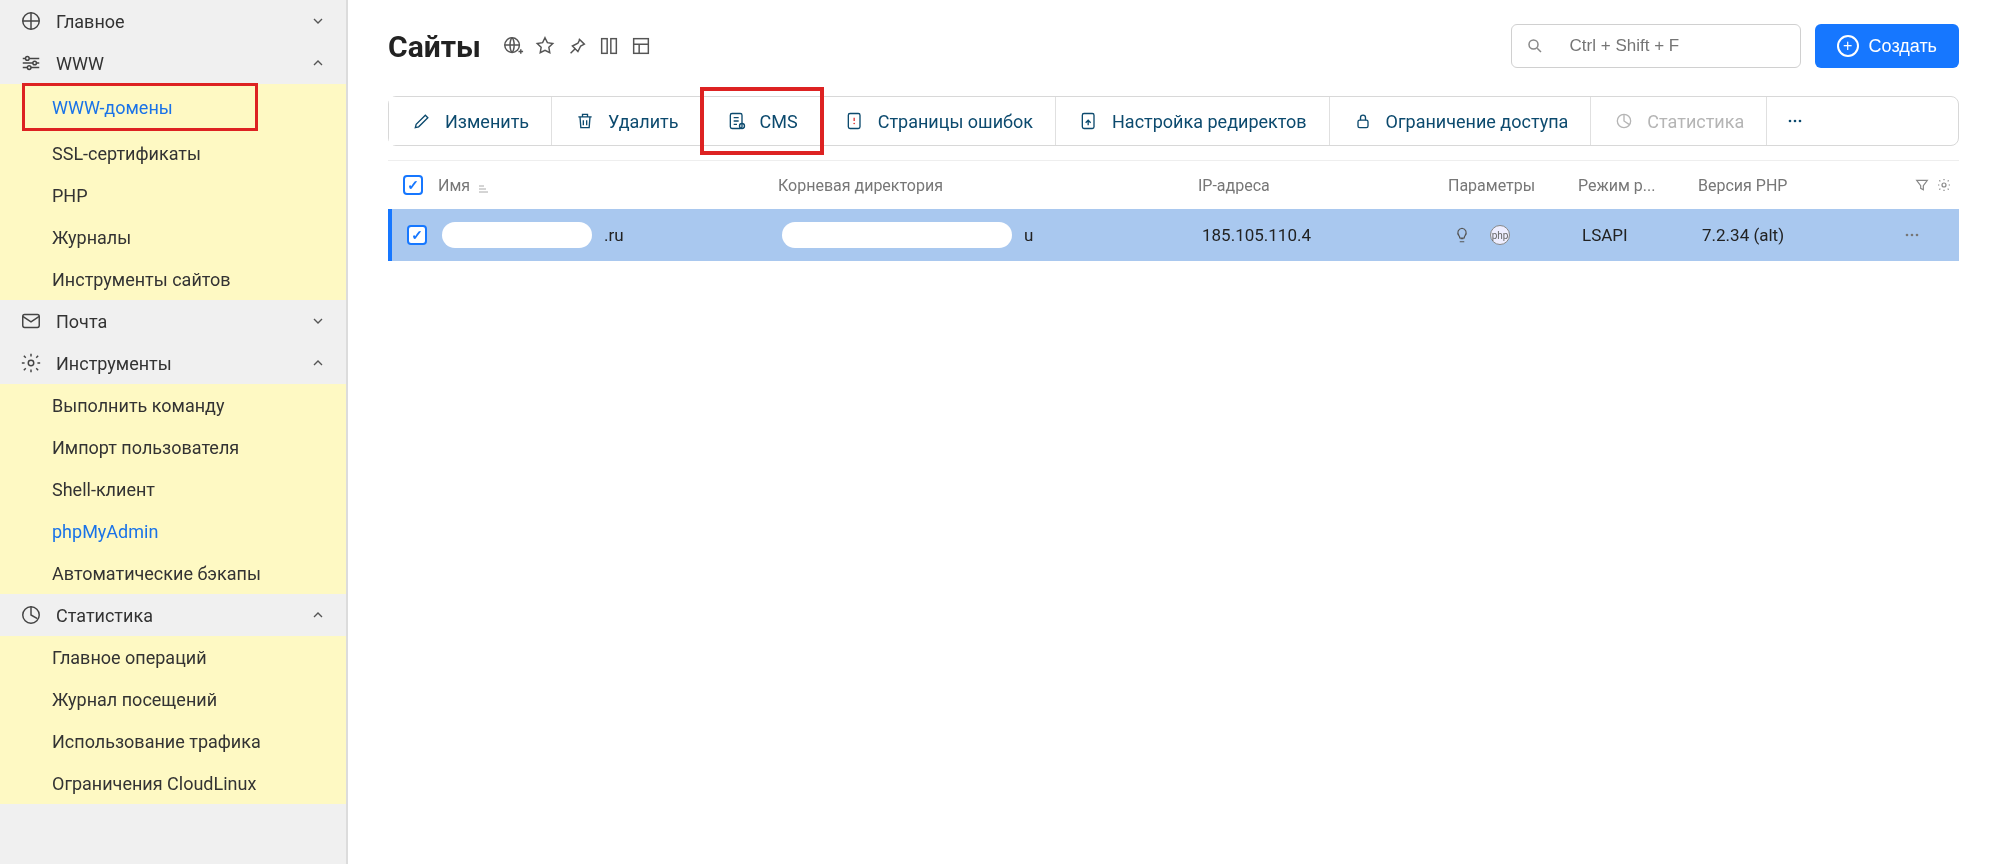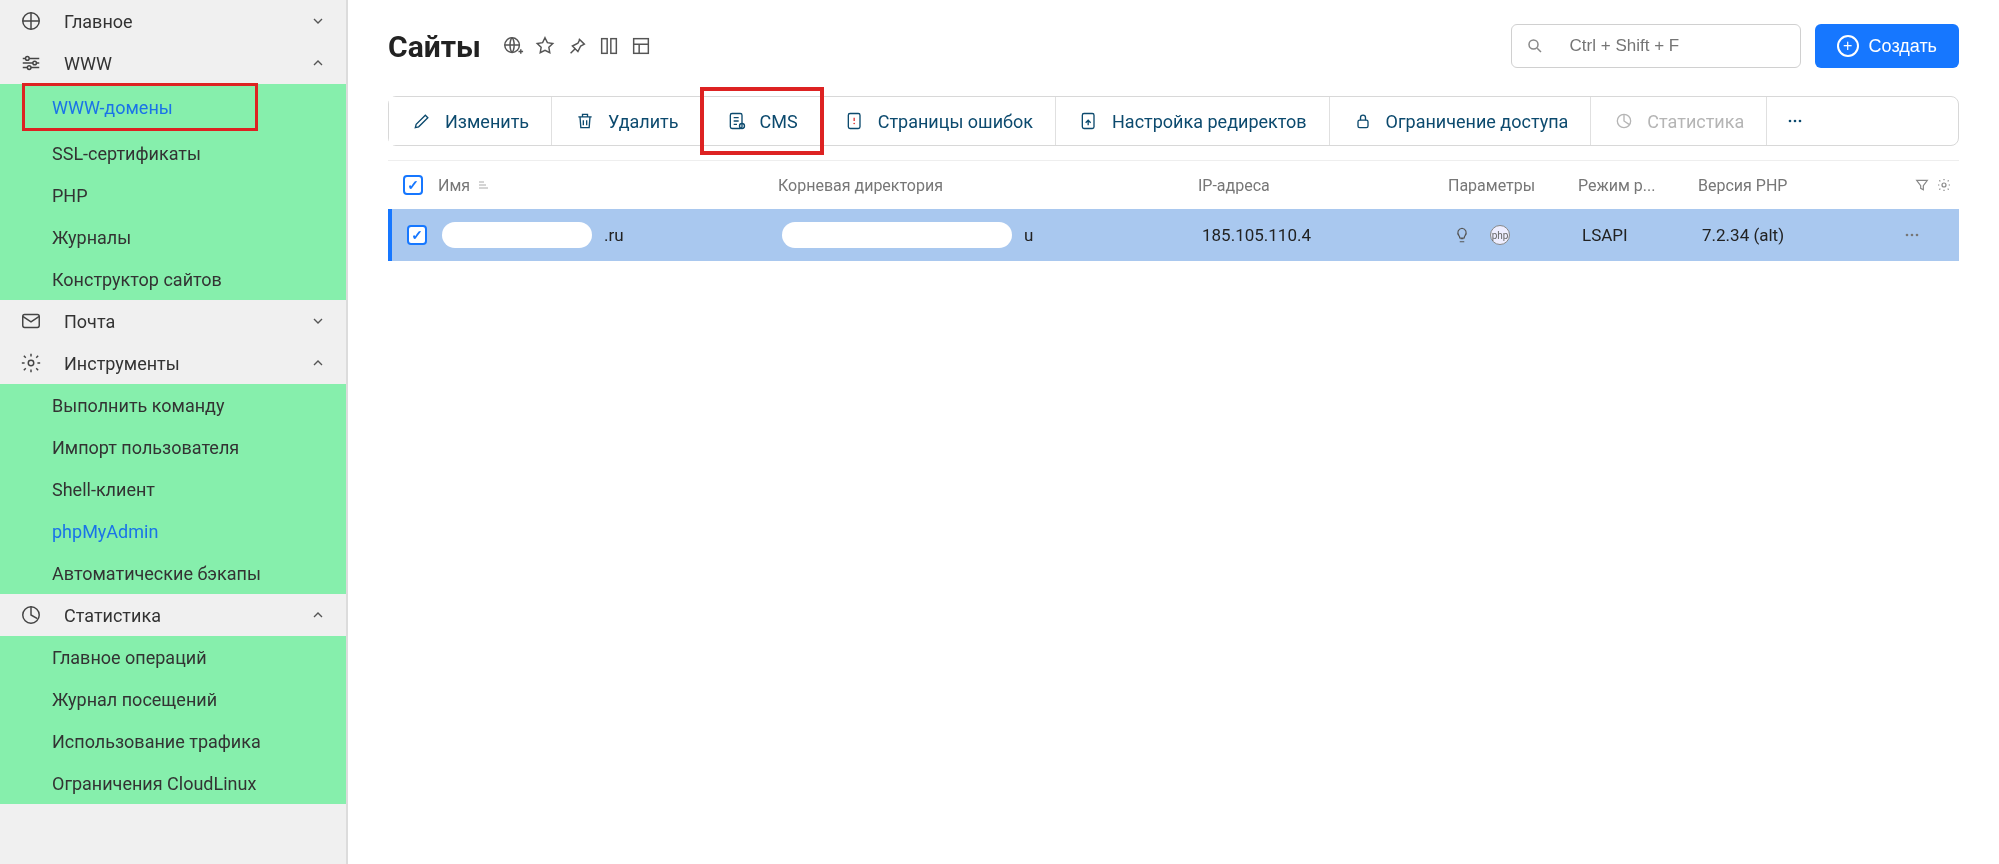--- a/index.html
+++ b/index.html
@@ -2,25 +2,25 @@
 <html><head>
 <meta charset="utf-8">
 <style>
   * { box-sizing: border-box; margin: 0; padding: 0; }
   html, body { height: 100%; font-family: -apple-system, "Segoe UI", Roboto, Arial, sans-serif; font-size: 14px; color: #1f2937; background: #fff; }
   body { display: flex; width: 1999px; height: 864px; overflow: hidden; }
 
   
   .sidebar { width: 348px; background: #f0f0f0; border-right: 2px solid #dcdcdc; overflow-y: auto; }
   .side-section { }
-  .side-head { display: flex; align-items: center; gap: 22px; padding: 0 20px; height: 42px; cursor: pointer; color: #333; font-size: 18px; }
+  .side-head { display: flex; align-items: center; gap: 14px; padding: 0 20px; height: 42px; cursor: pointer; color: #333; font-size: 18px; }
   .side-head .label { flex: 1; }
   .side-head .chevron { color: #555; font-size: 18px; }
   .side-head .icon { width: 22px; height: 22px; display: flex; align-items: center; justify-content: center; color: #444; }
-  .side-sub { display: flex; flex-direction: column; background: #86efac; }
+  .side-sub { display: flex; flex-direction: column; background: #fef9c3; }
   .side-item { padding: 0 20px 0 52px; height: 42px; display: flex; align-items: center; color: #333; cursor: pointer; font-size: 18px; }
   .side-item.active { color: #1a73e8; }
   .side-item.link { color: #1a73e8; }
   .box-highlight-sub { border: 3px solid #d22; position: relative; top:-1px; margin-left: 22px; margin-right: 88px; }
   .box-highlight-sub .side-item { padding-left: 27px; }
 
   
   .main { flex: 1; display: flex; flex-direction: column; padding: 24px 40px 0 40px; background: #fff; overflow: hidden; }
   .topbar { display: flex; align-items: center; gap: 14px; margin-bottom: 28px; }
   .page-title { font-size: 30px; font-weight: 700; color: #222; margin-right: 6px; }
@@ -39,21 +39,21 @@
   .tbtn.disabled { color: #b5b5b5; cursor: default; }
   .tbtn .ticon { width: 22px; height: 22px; display: flex; align-items: center; justify-content: center; }
   .tbtn.more { width: 56px; justify-content: center; padding: 0; }
   .cms-highlight { border: 4px solid #d22; margin: -10px -2px; padding: 14px 0; z-index: 2; }
   .cms-highlight .tbtn { border-right: none; height: 100%; }
 
   
   .table-wrap { margin-top: 14px; border-top: 1px solid #eee; }
   .thead, .trow { display: grid; grid-template-columns: 50px 340px 420px 250px 130px 120px 200px 60px; align-items: center; }
   .thead { height: 48px; color: #777; font-size: 16px; }
-  .thead .th { display: flex; align-items: center; gap: 6px; }
+  .thead .th { display: flex; align-items: flex-end; gap: 6px; }
   .thead .sort { color: #aaa; font-size: 13px; }
   .chk { width: 20px; height: 20px; border: 2px solid #1677ff; border-radius: 4px; display: flex; align-items: center; justify-content: center; color: #1677ff; font-size: 14px; background: #fff; cursor: pointer; }
   .chk.checked::after { content: "✓"; font-weight: 900; }
   .trow { height: 52px; background: #a9c8ef; border-left: 4px solid #1677ff; font-size: 17px; color: #222; }
   .trow .cell { display: flex; align-items: center; gap: 18px; }
   .blur { display: inline-block; background: #fff; border-radius: 18px; height: 26px; vertical-align: middle; }
   .blur.w1 { width: 150px; margin-right:-6px; }
   .blur.w2 { width: 230px; margin-right:-6px; }
   .param-icons { display: flex; gap: 8px; align-items: center; }
   .pic { width: 20px; height: 20px; border-radius: 50%; border: 1px solid #888; display: flex; align-items: center; justify-content: center; font-size: 10px; color: #666; background: #eef; }
@@ -111,21 +111,21 @@
       <div class="side-item">
         <span>SSL-сертификаты</span>
       </div>
       <div class="side-item">
         <span>PHP</span>
       </div>
       <div class="side-item">
         <span>Журналы</span>
       </div>
       <div class="side-item">
-        <span>Конструктор сайтов</span>
+        <span>Инструменты сайтов</span>
       </div>
     </div>
   </div>
 
   <div class="side-section">
     <div class="side-head">
       <span class="icon">
         <svg width="22" height="22" viewBox="0 0 24 24" fill="none" stroke="currentColor" stroke-width="1.6">
             <rect x="3" y="5" width="18" height="14" rx="2"></rect>
             <path d="M3 7l9 6 9-6"></path>

